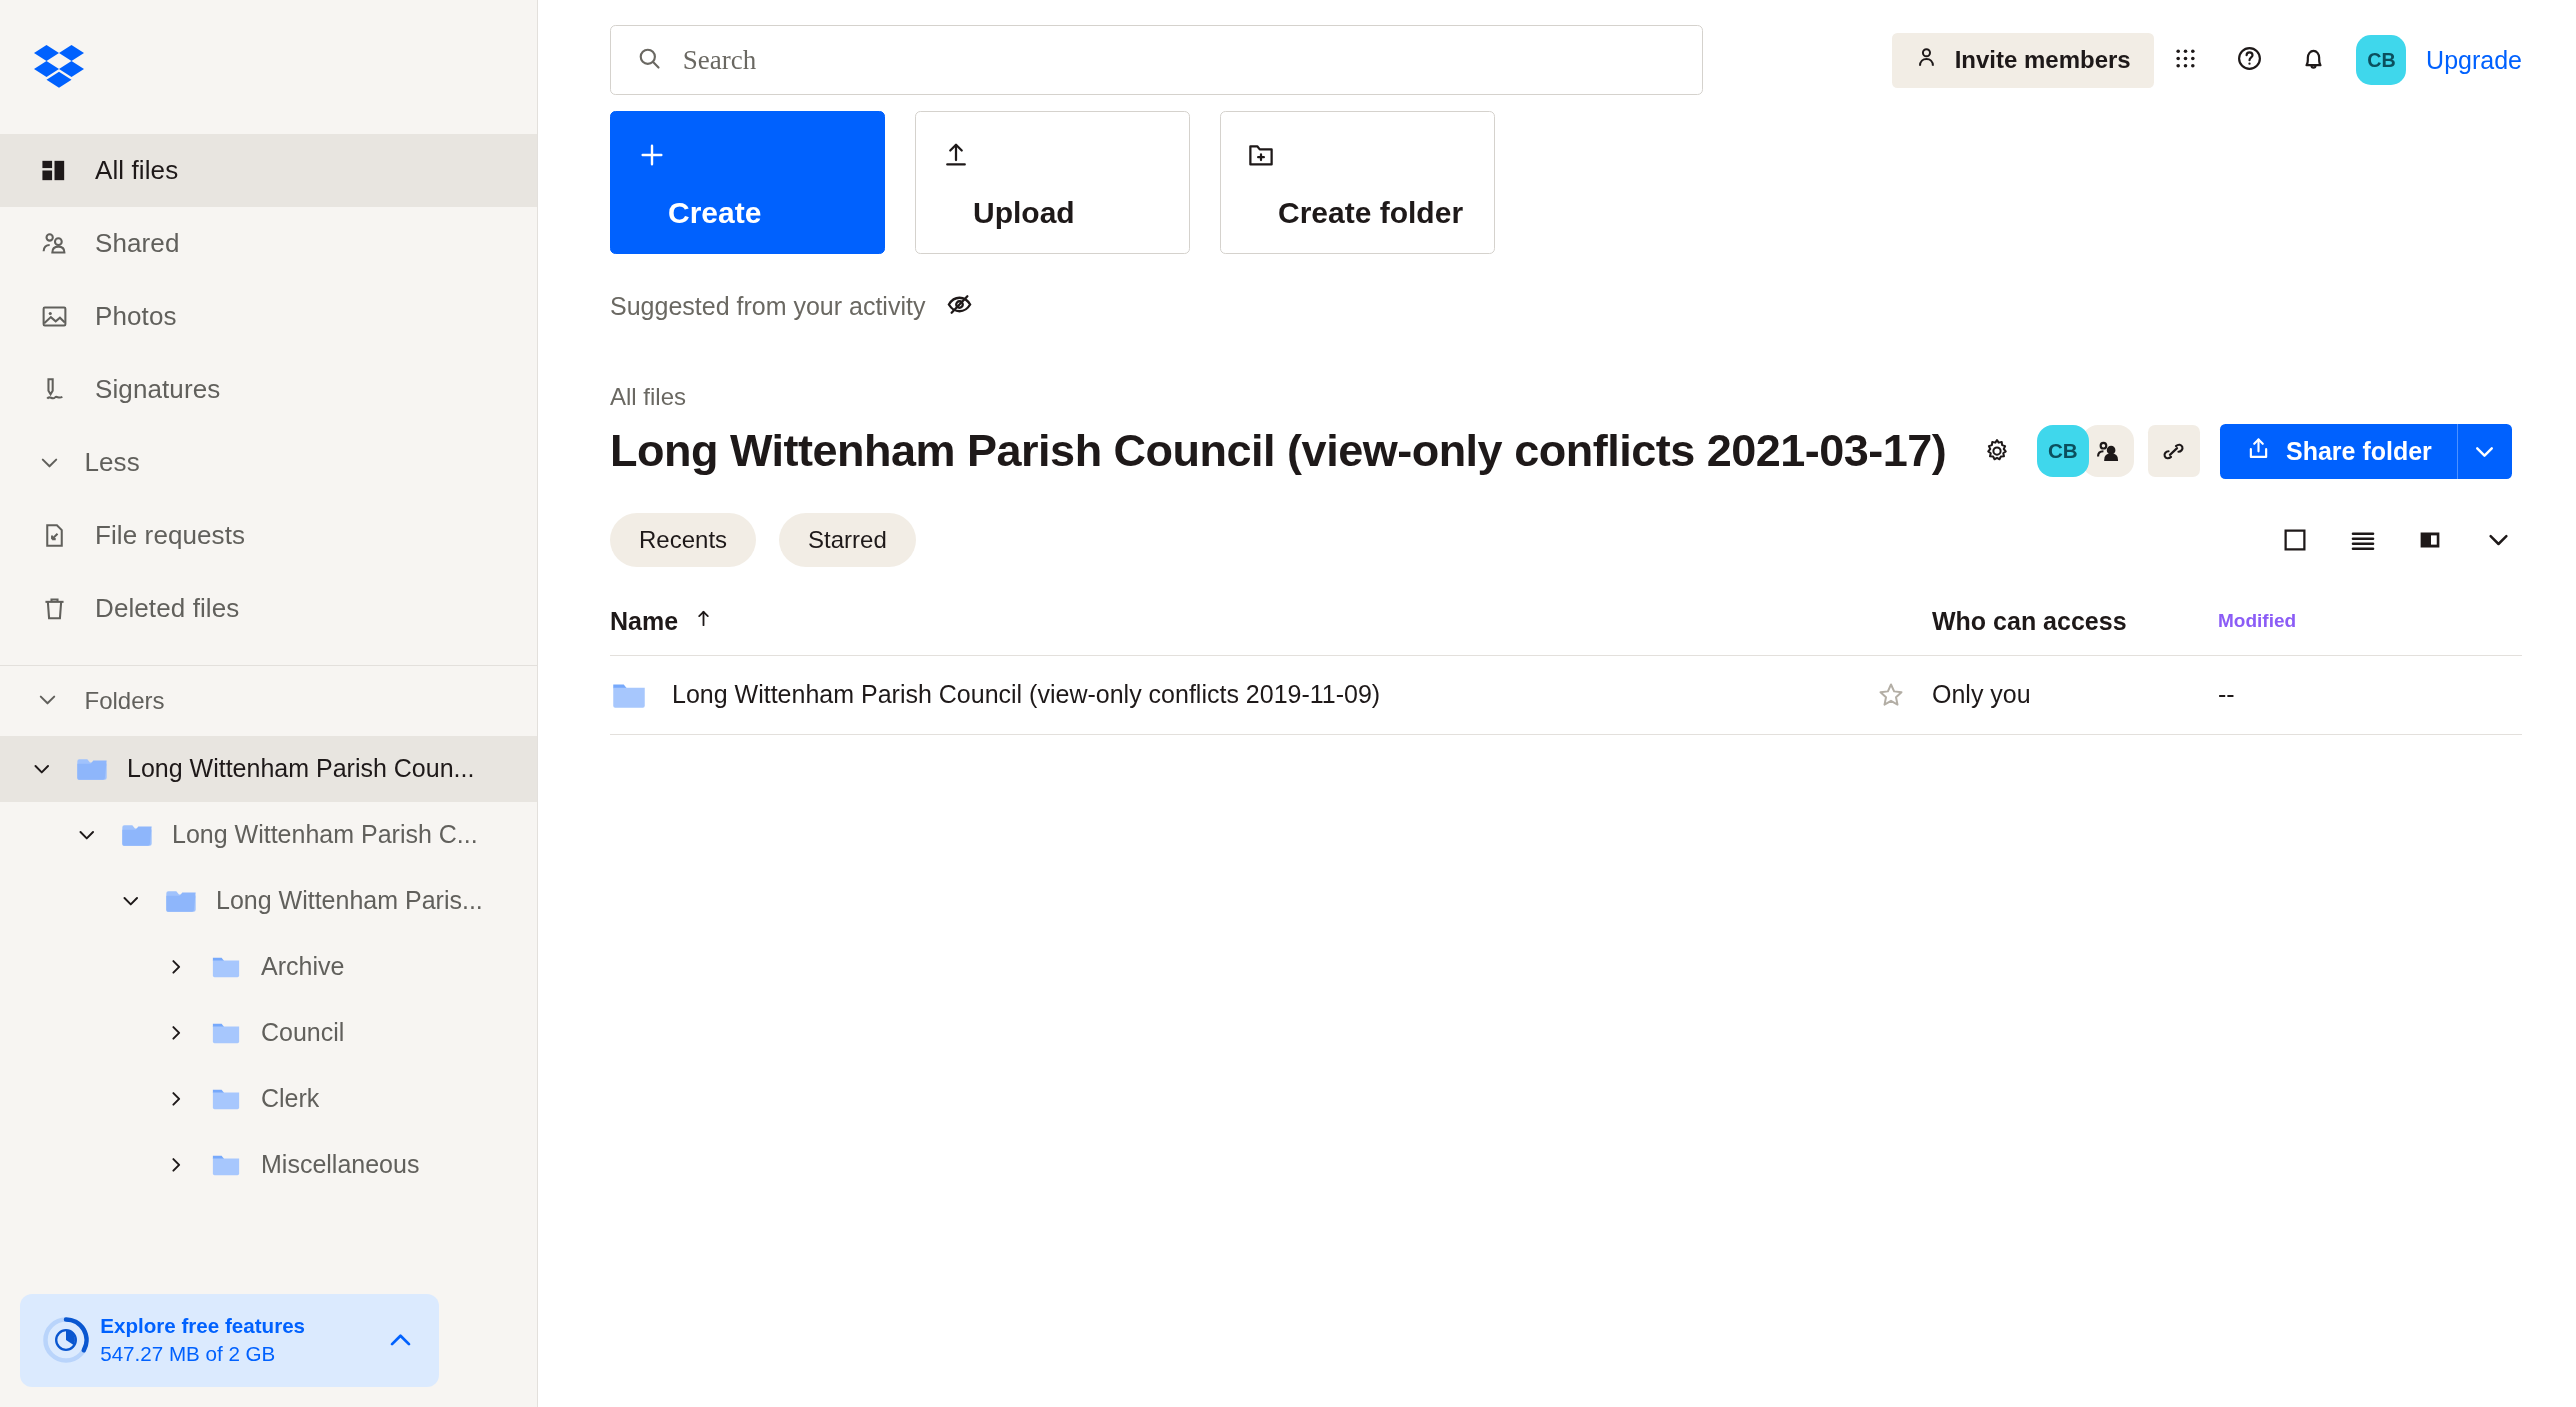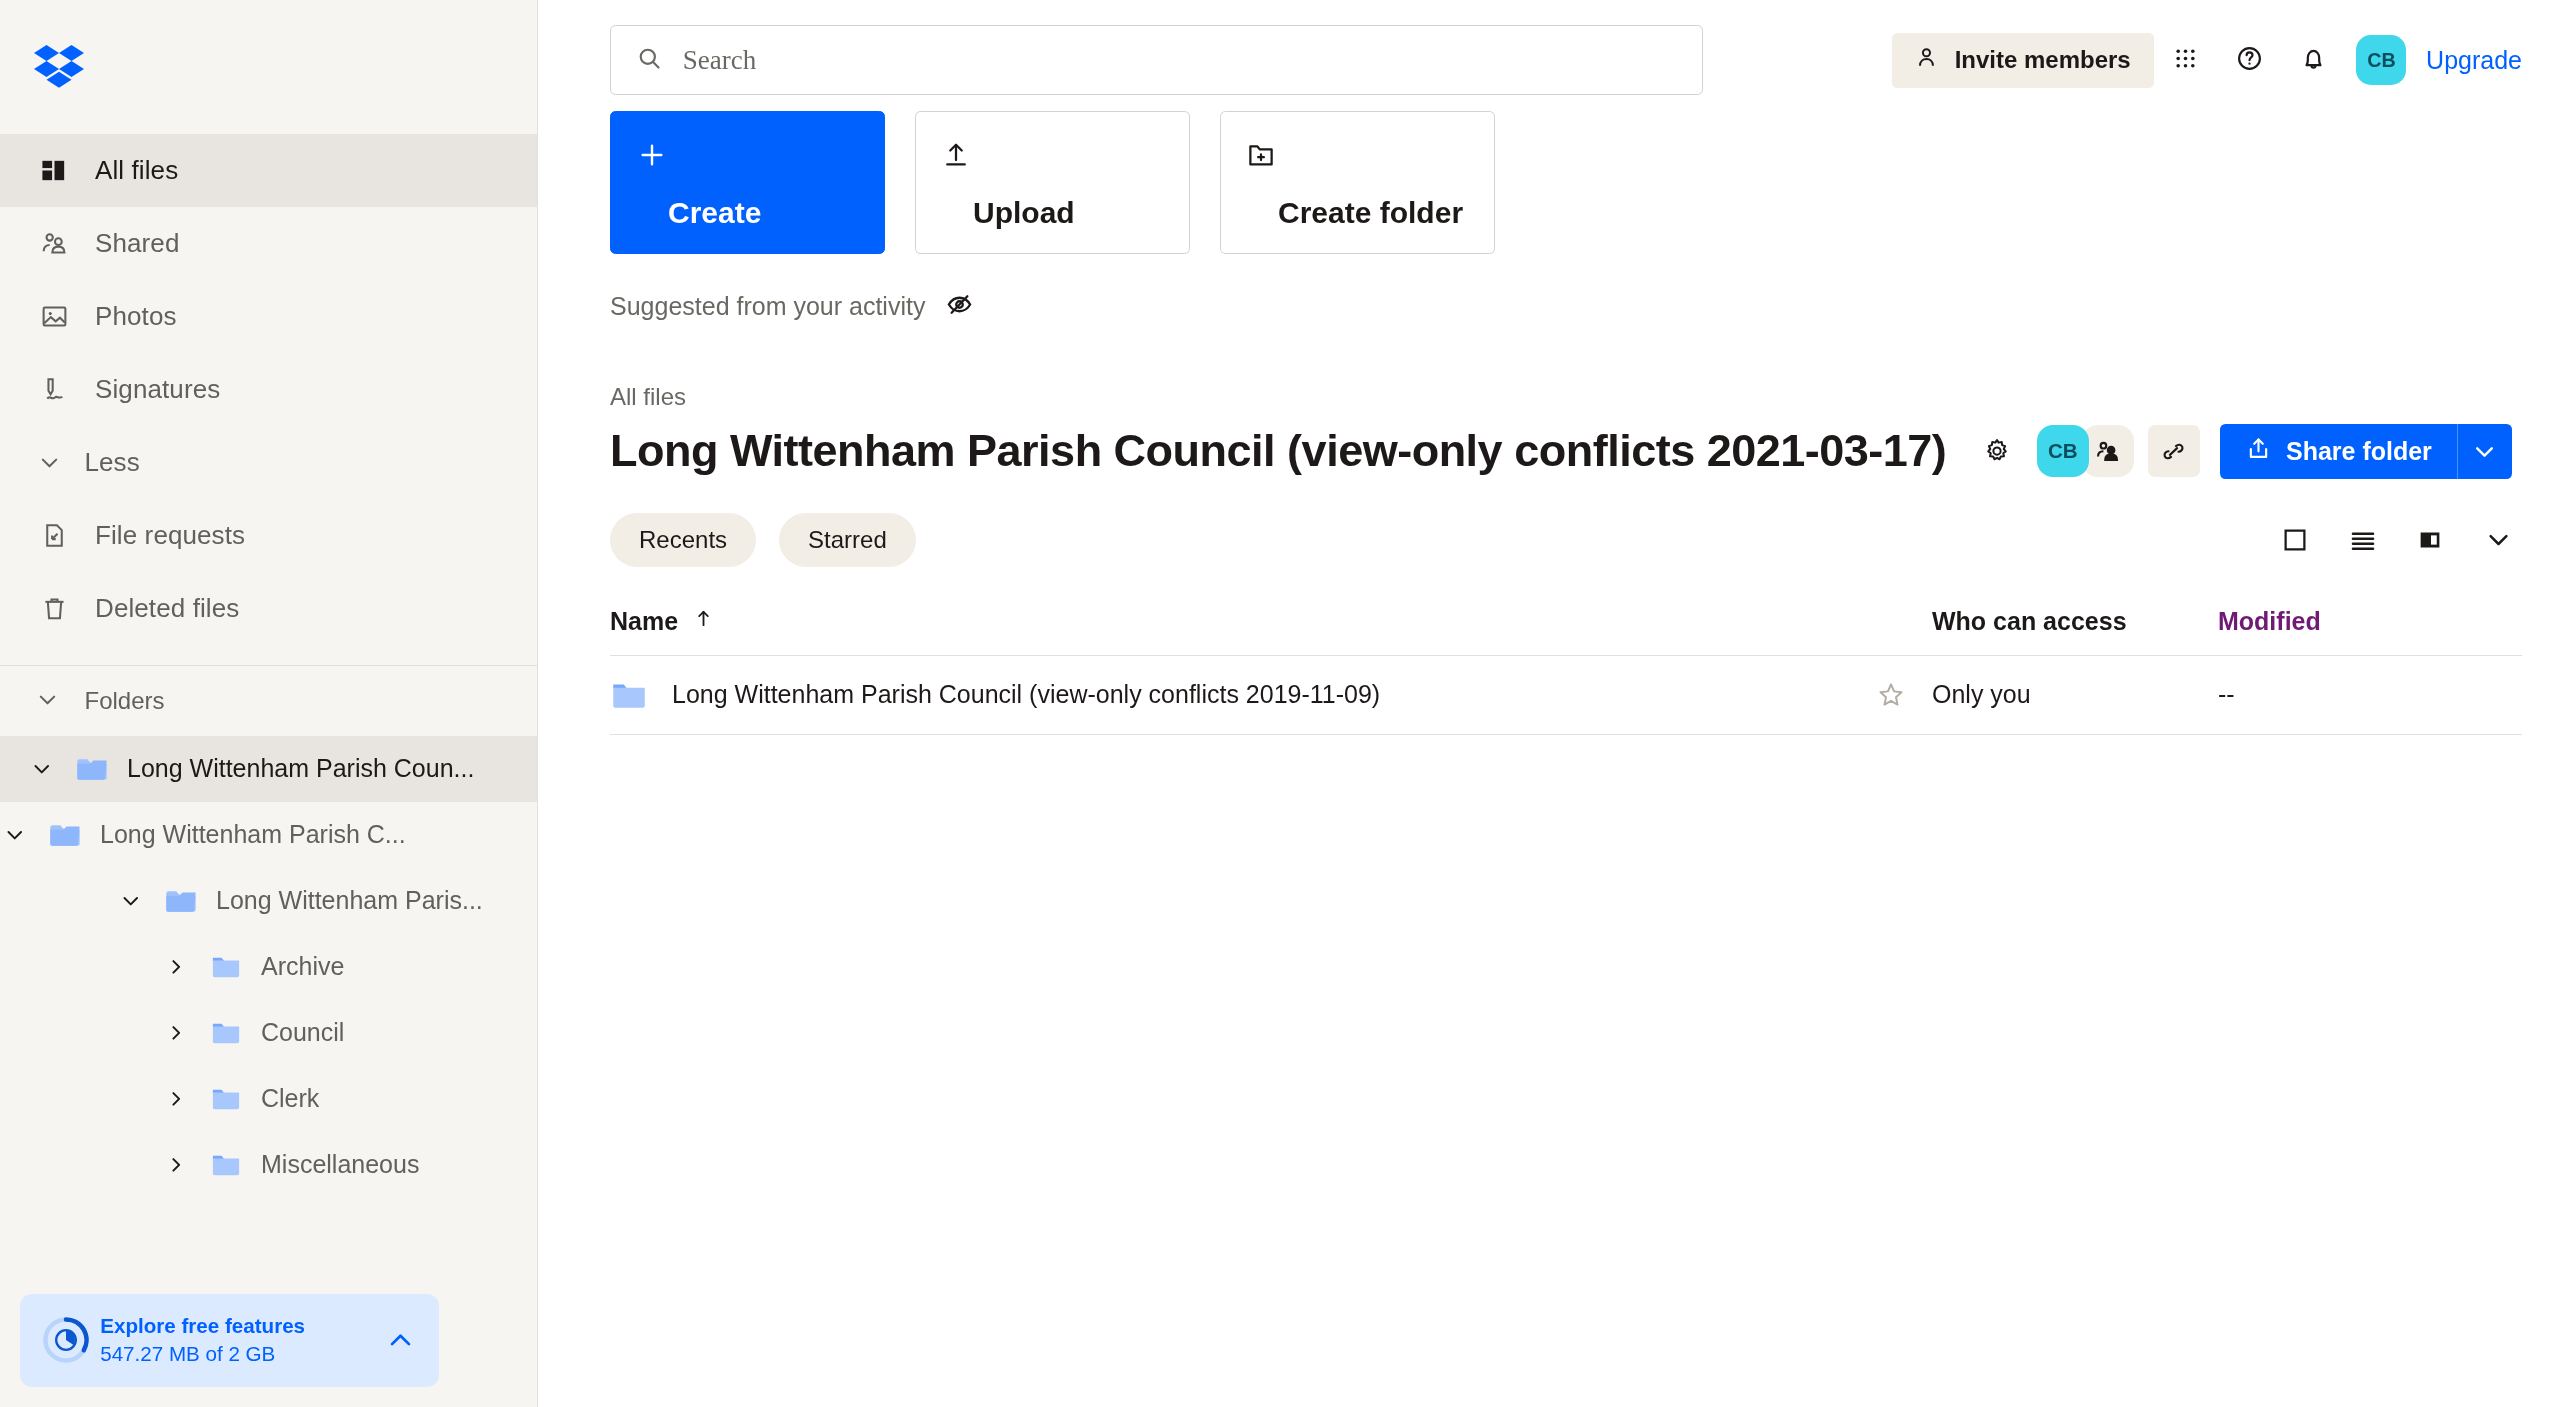--- a/index.html
+++ b/index.html
@@ -48,21 +48,21 @@
   }
   .tree-row.sel { background: #e8e5e0; }
   .tree-row .caret { width: 30px; flex: 0 0 30px; display:flex; align-items:center; justify-content:center; }
   .tree-row .fico { width: 38px; flex: 0 0 38px; display:flex; align-items:center; justify-content:center; }
   .tree-row .tlabel {
     font-size: 25px; color: #61605c; white-space: nowrap;
     overflow: hidden; text-overflow: ellipsis;
   }
   .tree-row.sel .tlabel { color: #1e1919; }
   .tree-row.d0 { padding-left: 27px; }
-  .tree-row.d1 { }
+  .tree-row.d1 { padding-left: 72px; }
   .tree-row.d2 { padding-left: 116px; }
   .tree-row.d3 { padding-left: 161px; }
   .tree-row.d0 .tlabel, .tree-row.d1 .tlabel, .tree-row.d2 .tlabel { max-width: 385px; }
 
   .storage-card {
     position: absolute; left: 19.7px; bottom: 21.5px;
     width: 419px; height: 93px; background: #dbeafe;
     border-radius: 12px; display: flex; align-items: center;
     padding: 0 21.5px; gap: 9px; cursor: pointer;
   }
@@ -151,21 +151,21 @@
     color: #1e1919; margin-right: 23px; cursor: pointer;
   }
   .view-ctrls { margin-left: auto; display:flex; align-items:center; gap: 19.7px; }
   .vbtn { width: 48px; height: 48px; display:flex; align-items:center; justify-content:center; cursor:pointer; }
 
   
   .tbl { margin: 41px 0 0 72px; padding-right: 54px; }
   .thead { display: flex; align-items: center; height: 48px; border-bottom: 0.9px solid #e3e0dc; padding-bottom: 19.7px; }
   .th-name { flex: 1; display:flex; align-items:center; gap:14.3px; font-size: 25px; font-weight: bold; color:#1e1919; cursor:pointer; }
   .th-access { width: 286px; font-size: 25px; font-weight: bold; color: #1e1919; cursor:pointer; }
-  .th-mod { width: 304px; font-size: 25px; font-weight: bold; color: #701a75; cursor:pointer; }
+  .th-mod { width: 304px; font-size: 19px; font-weight: bold; color: #8b5cf6; cursor:pointer; }
 
   .trow { display: flex; align-items: center; height: 79px; border-bottom: 0.9px solid #e3e0dc; cursor: pointer; }
   .td-name { flex: 1; display: flex; align-items: center; gap: 23px; }
   .td-name .rico { width: 39px; flex:0 0 39px; display:flex; align-items:center; }
   .td-name .rtext { font-size: 25px; color: #1e1919; }
   .td-star { width: 82px; display:flex; align-items:center; justify-content:center; cursor:pointer; }
   .td-access { width: 286px; font-size: 25px; color: #1e1919; }
   .td-mod { width: 304px; font-size: 25px; color: #1e1919; }
 </style>
 </head>

